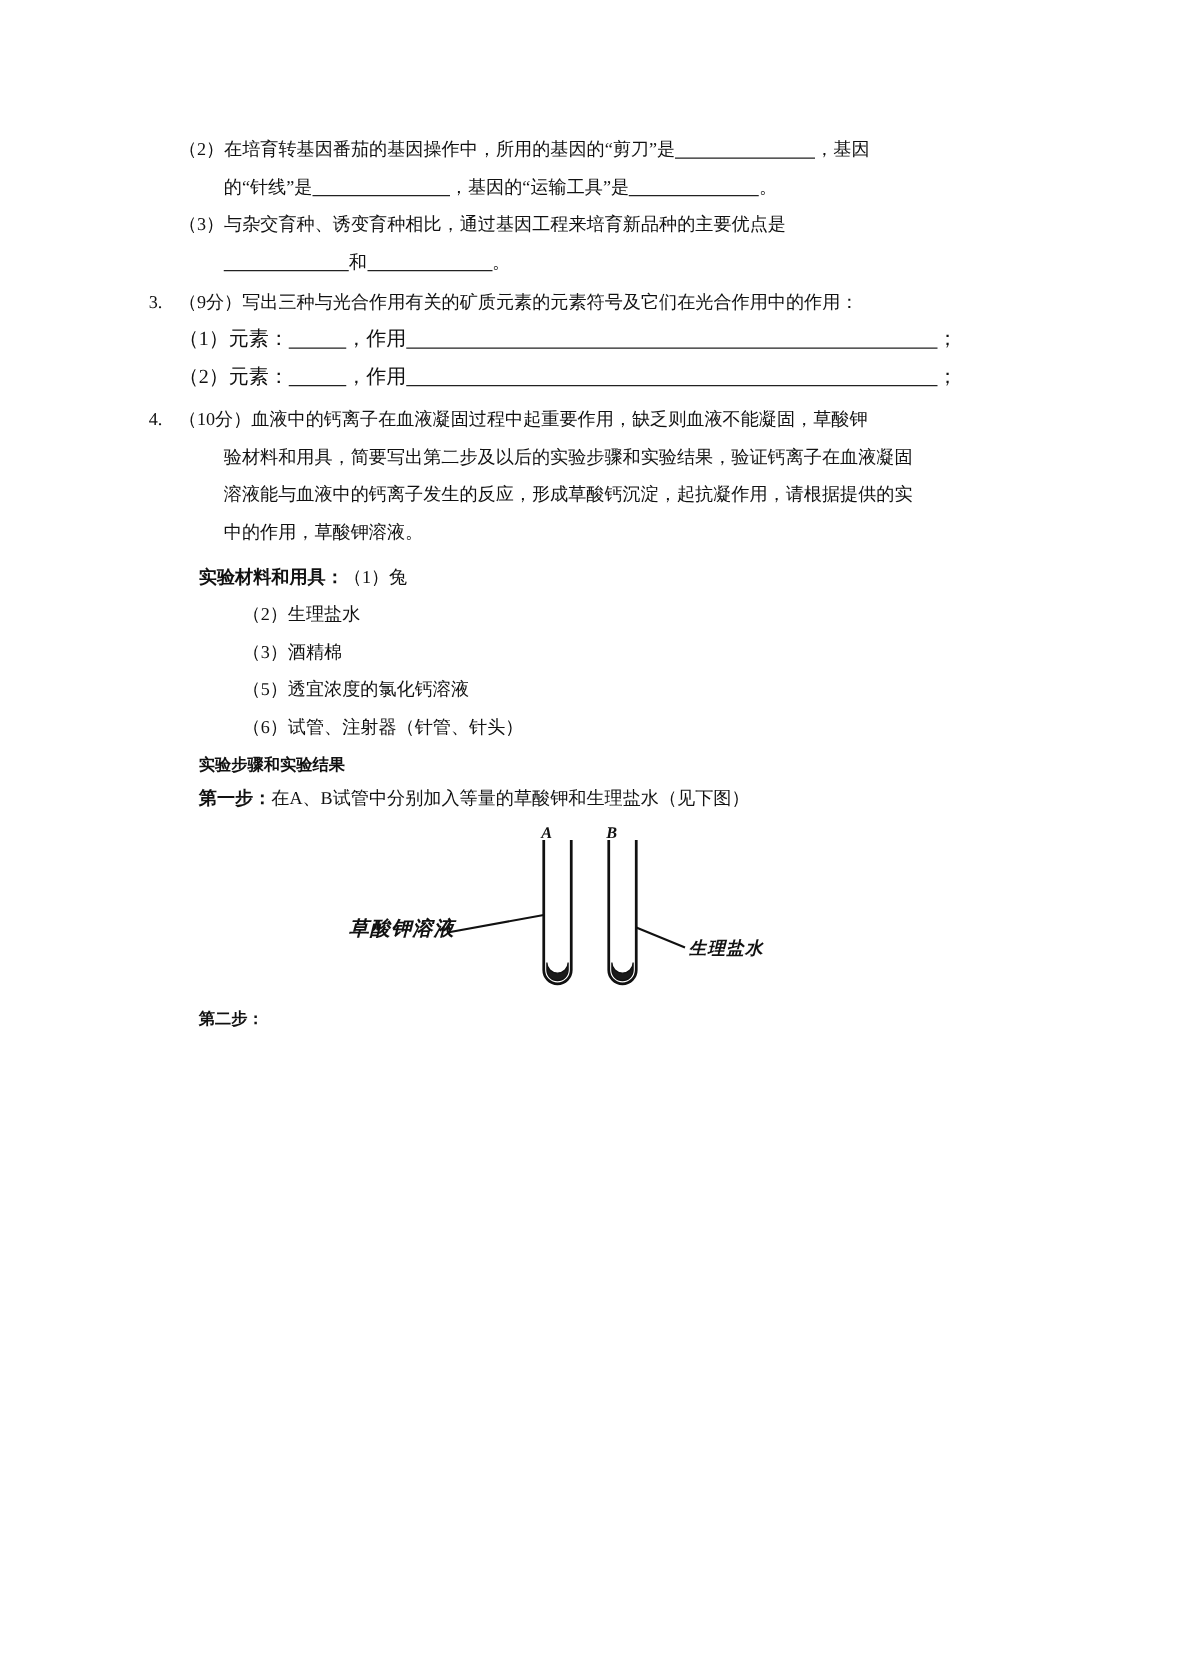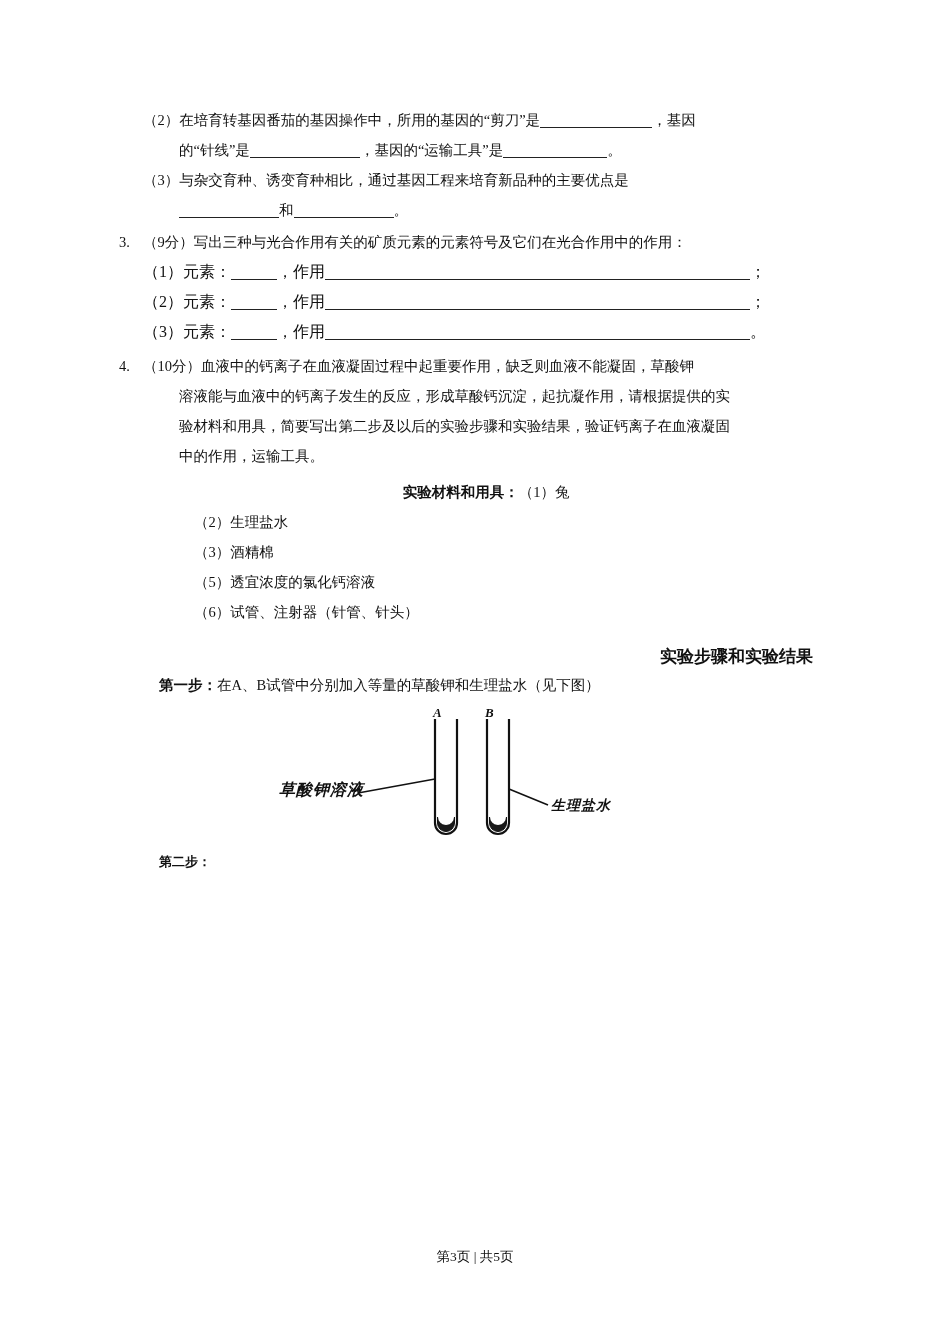--- a/index.html
+++ b/index.html
@@ -66,24 +66,23 @@
     font-size: 14.5px;
     line-height: 30px;
   }
   .materials .lbl { font-weight: bold; }
   .mat-item {
     margin-left: 51px;
     line-height: 30px;
     font-size: 14.5px;
   }
   .steps-title {
-    margin-top: 18px;
+    margin-top: 6px;
     font-weight: bold;
-    font-size: 17px;
-    text-align: right;
+    font-size: 13px;
   }
   .step1 {
     margin-top: 8px;
     font-size: 14.5px;
   }
   .step1 .lbl { font-weight: bold; text-align: center; }
   .step2 {
     font-size: 13px;
   }
   .step2 .lbl { font-weight: bold; }
@@ -128,39 +127,36 @@
     <div class="para" style="margin-top:2px;">
       <span class="num-left">3.</span><span>（9分）</span><span>写出三种与光合作用有关的矿质元素的元素符号及它们在光合作用中的作用：</span>
     </div>
 
     <div class="line">
       <span>（1）</span><span>元素：</span><span class="blk b-short"></span><span>，作用</span><span class="blk" style="width:425px;"></span><span>；</span>
     </div>
     <div class="line">
       <span>（2）</span><span>元素：</span><span class="blk b-short"></span><span>，作用</span><span class="blk" style="width:425px;"></span><span>；</span>
     </div>
-    <div class="line">
-      <span>（3）</span><span>元素：</span><span class="blk b-short"></span><span>，作用</span><span class="blk" style="width:425px;"></span><span>。</span>
-    </div>
 
     <div class="para" style="margin-top:4px;">
       <span class="num-left">4.</span><span>（10分）</span><span>血液中的钙离子在血液凝固过程中起重要作用，缺乏则血液不能凝固，草酸钾</span>
     </div>
     <div class="para" style="padding-left:36px;">
+      <span>验材料和用具，简要写出第二步及以后的实验步骤和实验结果，验证钙离子在血液凝固</span>
+    </div>
+    <div class="para" style="padding-left:36px;">
       <span>溶液能与血液中的钙离子发生的反应，形成草酸钙沉淀，起抗凝作用，请根据提供的实</span>
     </div>
     <div class="para" style="padding-left:36px;">
-      <span>验材料和用具，简要写出第二步及以后的实验步骤和实验结果，验证钙离子在血液凝固</span>
-    </div>
-    <div class="para" style="padding-left:36px;">
-      <span>中的作用，运输工具。</span>
+      <span>中的作用，草酸钾溶液。</span>
     </div>
 
     <div class="materials">
-      <div style="padding-left:16px;text-align:center;">
+      <div style="padding-left:16px;">
         <span class="lbl">实验材料和用具：</span><span>（1）兔</span>
       </div>
       <div class="mat-item">（2）生理盐水</div>
       <div class="mat-item">（3）酒精棉</div>
       <div class="mat-item">（5）透宜浓度的氯化钙溶液</div>
       <div class="mat-item">（6）试管、注射器（针管、针头）</div>
     </div>
 
     <div class="steps-title" style="padding-left:16px;">实验步骤和实验结果</div>
 
@@ -185,15 +181,14 @@
       <div style="position:absolute; left:136px; top:79px; font-size:16px; font-weight:bold; letter-spacing:1px;font-style:italic;">草酸钾溶液</div>
       <div style="position:absolute; left:408px; top:96px; font-size:14px; font-weight:bold; letter-spacing:1px;font-style:italic;">生理盐水</div>
     </div>
 
     <div class="step2" style="padding-left:16px; margin-top:2px;">
       <span class="lbl">第二步：</span>
     </div>
 
   </div>
 
-  <div class="footer">第3页 | 共5页</div>
 
 </div>
 
 </body></html>

